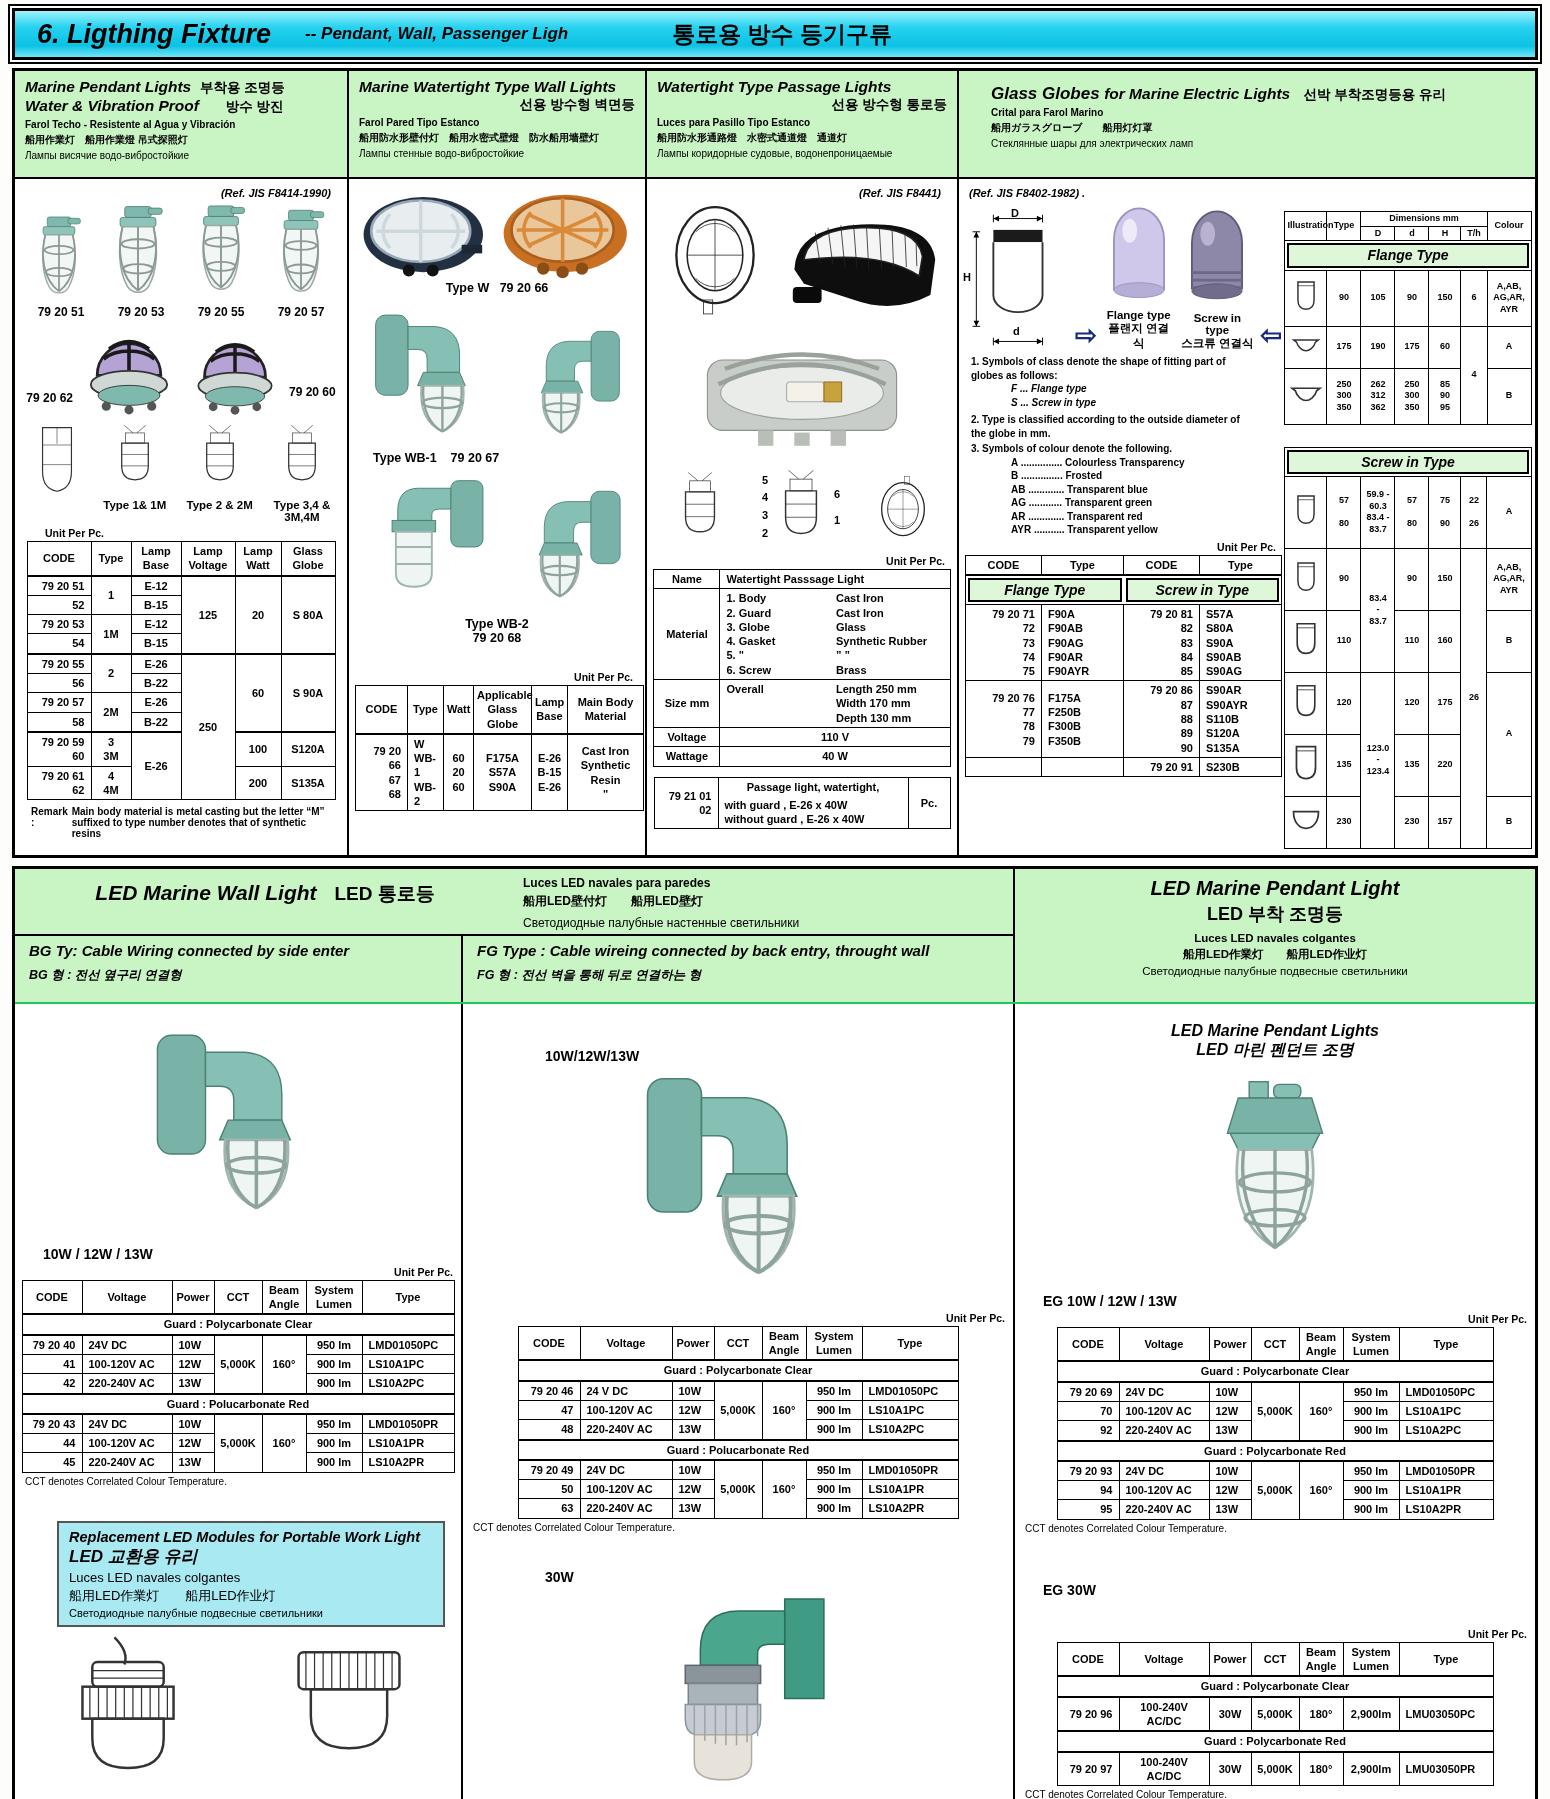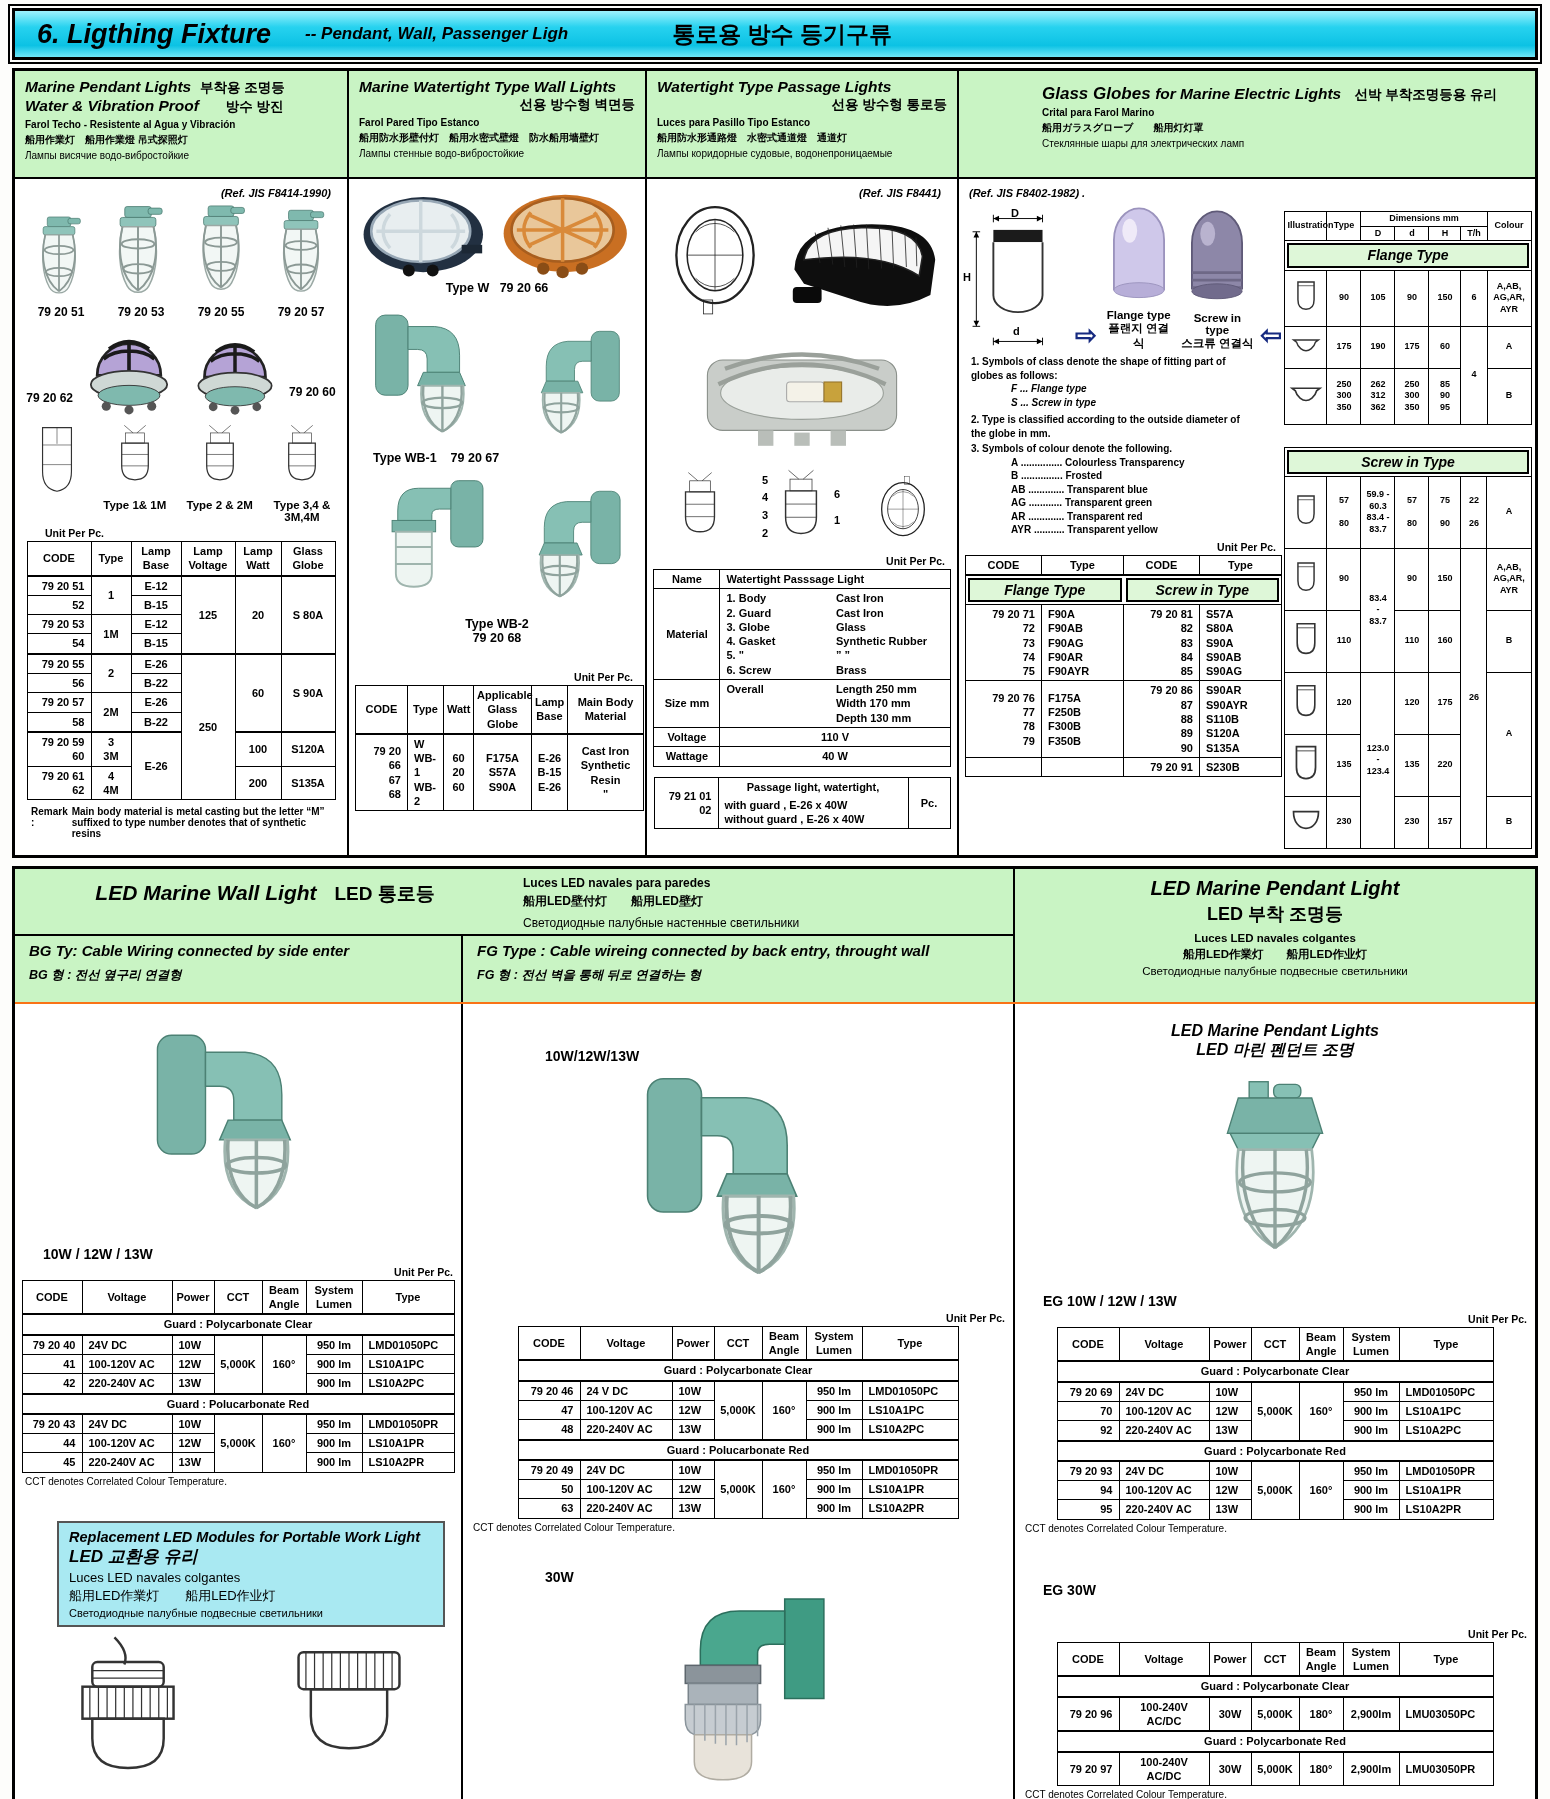--- a/index.html
+++ b/index.html
@@ -54,21 +54,21 @@
 .arrow { color:#162a80; font-size:26px; font-weight:bold; }
 
 
 .gcols { display:grid; grid-template-columns:1fr 252px; }
 .gnotes { font-size:10px; font-weight:bold; margin:4px 0 0 6px; line-height:1.35; }
 .gnotes .ind { margin-left:40px; font-weight:bold;font-style:italic; }
 .clrlist { margin-left:40px; }
 table.dims th, table.dims td { font-size:9px; padding:1px 2px; }
 
 
-.bh-grid { display:grid; grid-template-columns:1000px 1fr; border-bottom:2px solid #f97316; }
+.bh-grid { display:grid; grid-template-columns:1000px 1fr; border-bottom:2px solid #22c55e; }
 .bh-left { border-right:2px solid #000; }
 .bh-wall { display:flex; border-bottom:2px solid #000; padding:4px 10px; min-height:64px; }
 .bh-types { display:grid; grid-template-columns:448px 1fr; }
 .bh-types > div { padding:6px 14px; min-height:66px; }
 .bh-types > div:first-child { border-right:2px solid #000; }
 .bth { font-size:15px; font-weight:bold; font-style:italic; }
 .btkr { font-size:12.5px; font-weight:bold; font-style:italic; margin-top:8px; }
 .botgrid { display:grid; grid-template-columns:448px 552px 1fr; }
 .botgrid > div { border-right:2px solid #000; padding:4px 2px; }
 .botgrid > div:last-child { border-right:none; }
@@ -255,21 +255,21 @@
         <div class="sub" data-bind="wall.sub2">船用防水形壁付灯　船用水密式壁燈　防水船用墙壁灯</div>
         <div class="sub ru" data-bind="wall.sub3">Лампы стенные водо-вибростойкие</div>
       </div>
       <div class="hcell">
         <div class="h1" data-bind="passage.h1">Watertight Type Passage Lights</div>
         <div class="h1kr" style="text-align:right" data-bind="passage.h1_kr">선용 방수형 통로등</div>
         <div class="sub" data-bind="passage.sub1">Luces para Pasillo Tipo Estanco</div>
         <div class="sub" data-bind="passage.sub2">船用防水形通路燈　水密式通道燈　通道灯</div>
         <div class="sub ru" data-bind="passage.sub3">Лампы коридорные судовые, водонепроницаемые</div>
       </div>
-      <div class="hcell" style="padding-left:83px">
+      <div class="hcell" style="padding-left:32px">
         <div style="margin-top:6px"><span class="h1" style="font-size:17px" data-bind="globes.h1">Glass Globes</span>&nbsp;<span class="h1" data-bind="globes.h1b">for Marine Electric Lights</span>&nbsp;&nbsp;&nbsp;<span class="h1kr" data-bind="globes.h1_kr">선박 부착조명등용 유리</span></div>
         <div class="sub" data-bind="globes.sub1">Crital para Farol Marino</div>
         <div class="sub" data-bind="globes.sub2">船用ガラスグローブ　　船用灯灯罩</div>
         <div class="sub ru" data-bind="globes.sub3">Стеклянные шары для электрических ламп</div>
       </div>
     </div>
 
     <div class="topgrid topbody">
 
       <div>

